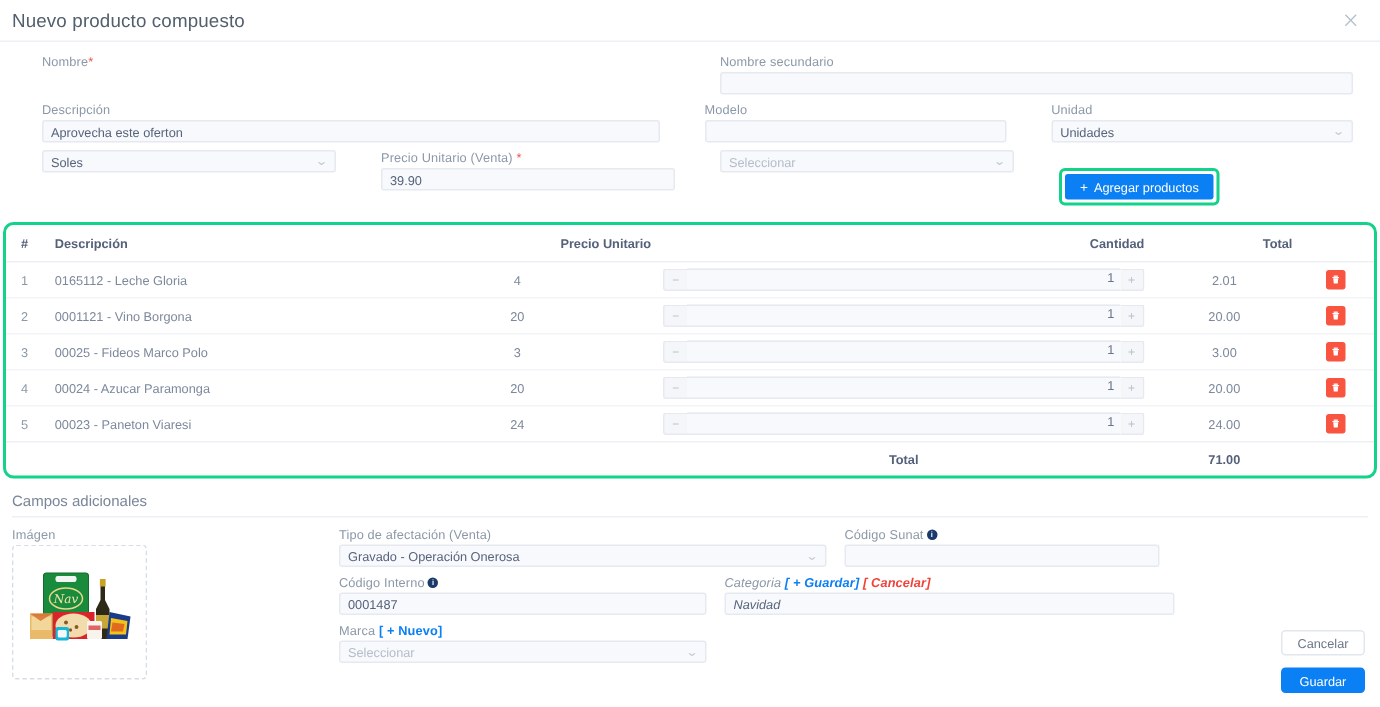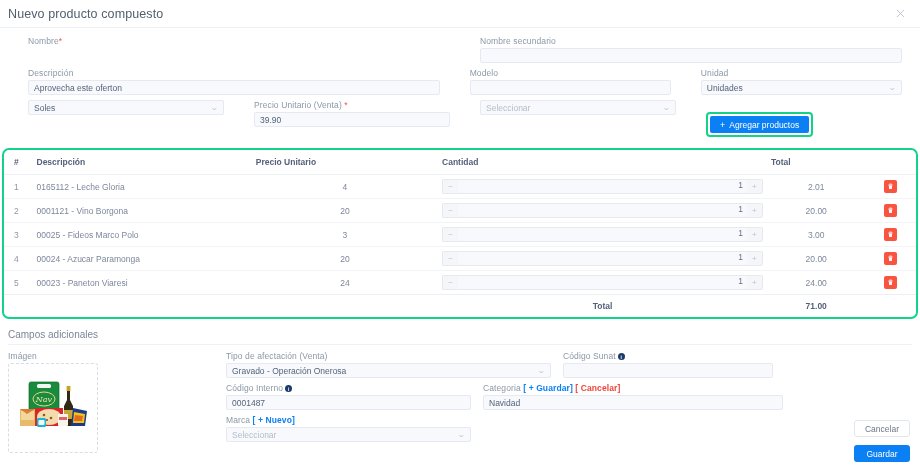--- a/index.html
+++ b/index.html
@@ -86,21 +86,21 @@
     border-radius: 7px;
     padding: 0;
     overflow:hidden;
     background:#fff;
   }
   table.products { width:100%; border-collapse: collapse; }
   table.products thead th {
     font-size:8.5px; color:#55617a; font-weight:bold;
     padding: 7px 4px 7px 4px;
     border-bottom:1px solid #edf0f4;
-    text-align:left;
+    text-align:right;
     white-space:nowrap;
   }
   table.products thead th.c-idx { width:26px; text-align:left; padding-left:10px; }
   table.products thead th.c-desc { text-align:left; width:200px; }
   table.products thead th.c-price { width:170px; }
   table.products thead th.c-qty { width:300px; }
   table.products thead th.c-total { width:90px; }
   table.products thead th.c-act { width:46px; }
 
   table.products tbody td {
@@ -165,21 +165,21 @@
     width: 90px; height: 90px;
     border: 1px dashed #d6dde6;
     border-radius:3px;
     display:flex; align-items:flex-end; justify-content:center;
     background:#fff;
     overflow:hidden;
   }
   .fields-col { flex:1; }
   .fld-row { display:flex; gap:12px; }
   .fw-1 { width: 245px; }
-  .fw-2 { width: 300px; }
+  .fw-2 { width: 300px; font-style: italic; }
   .fw-3 { width: 210px; }
   .fw-sel { width: 325px; }
 
   .inline-act { font-size:8.5px; font-weight:bold; }
   .act-blue { color:#0b7ff4; }
   .act-red  { color:#f0443a; }
 
   .info-i {
     display:inline-flex; width:7px; height:7px; border-radius:50%;
     background:#1a3a6b; color:#fff; font-size:5px;

